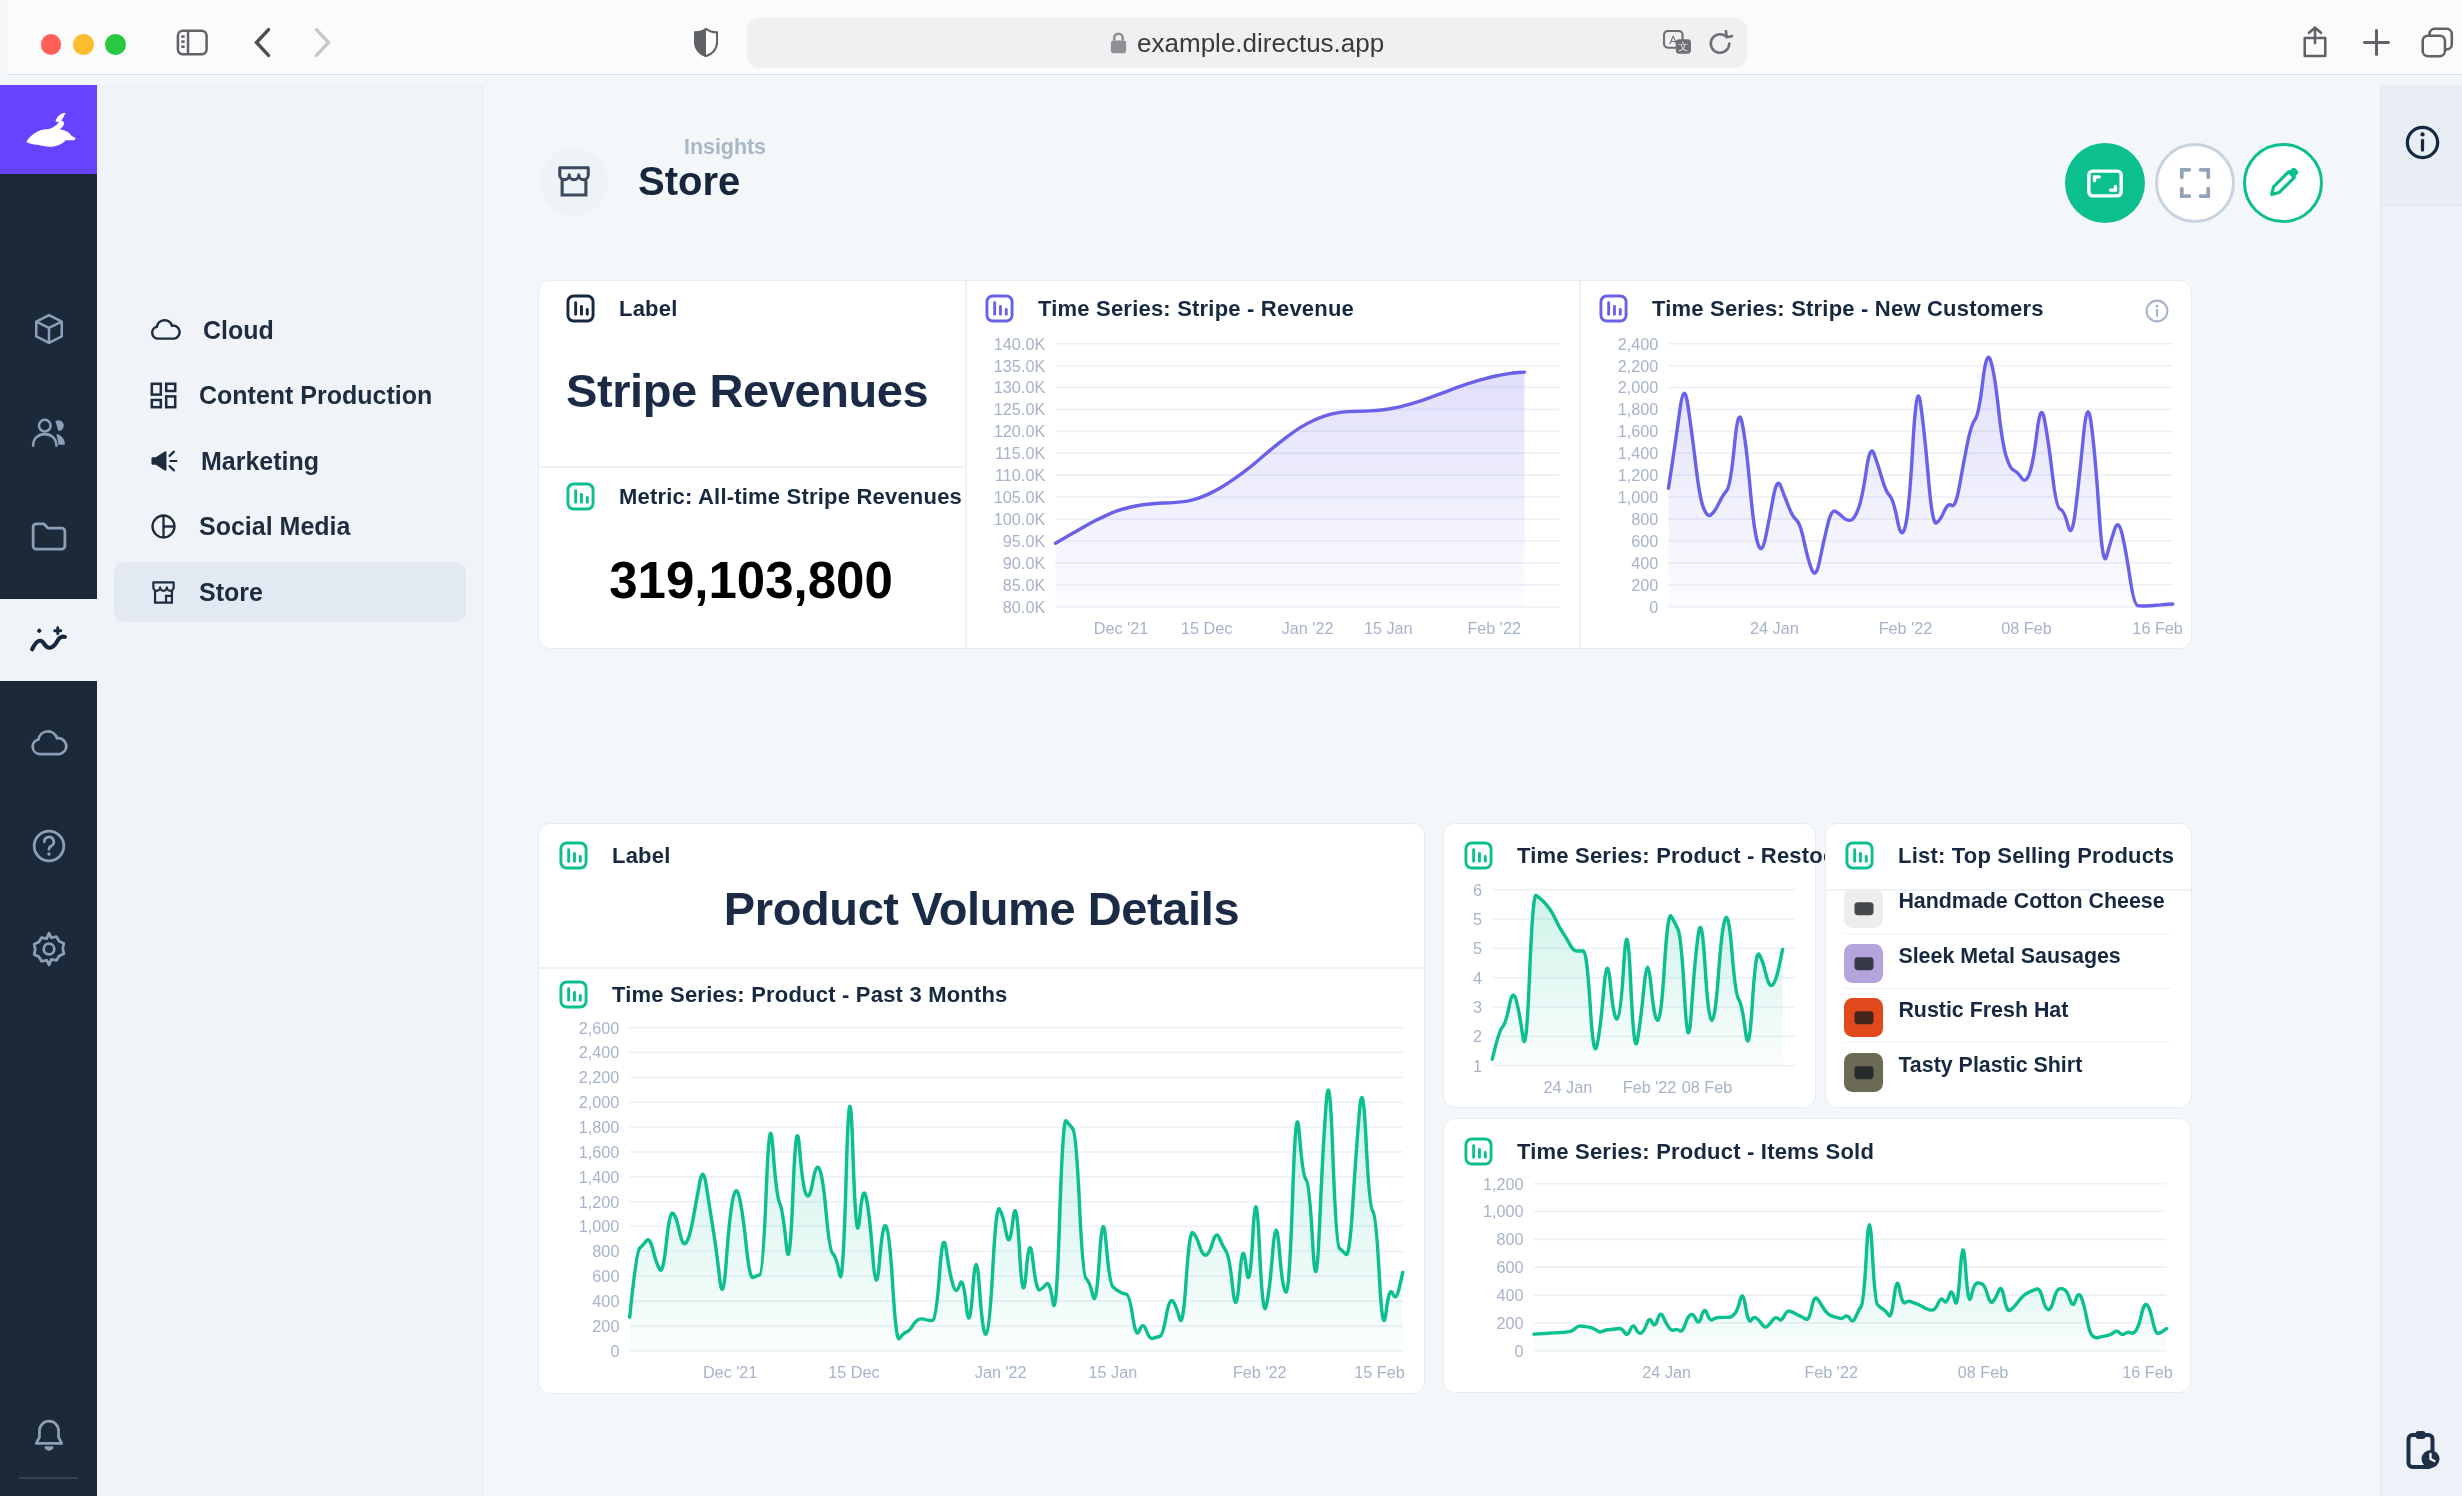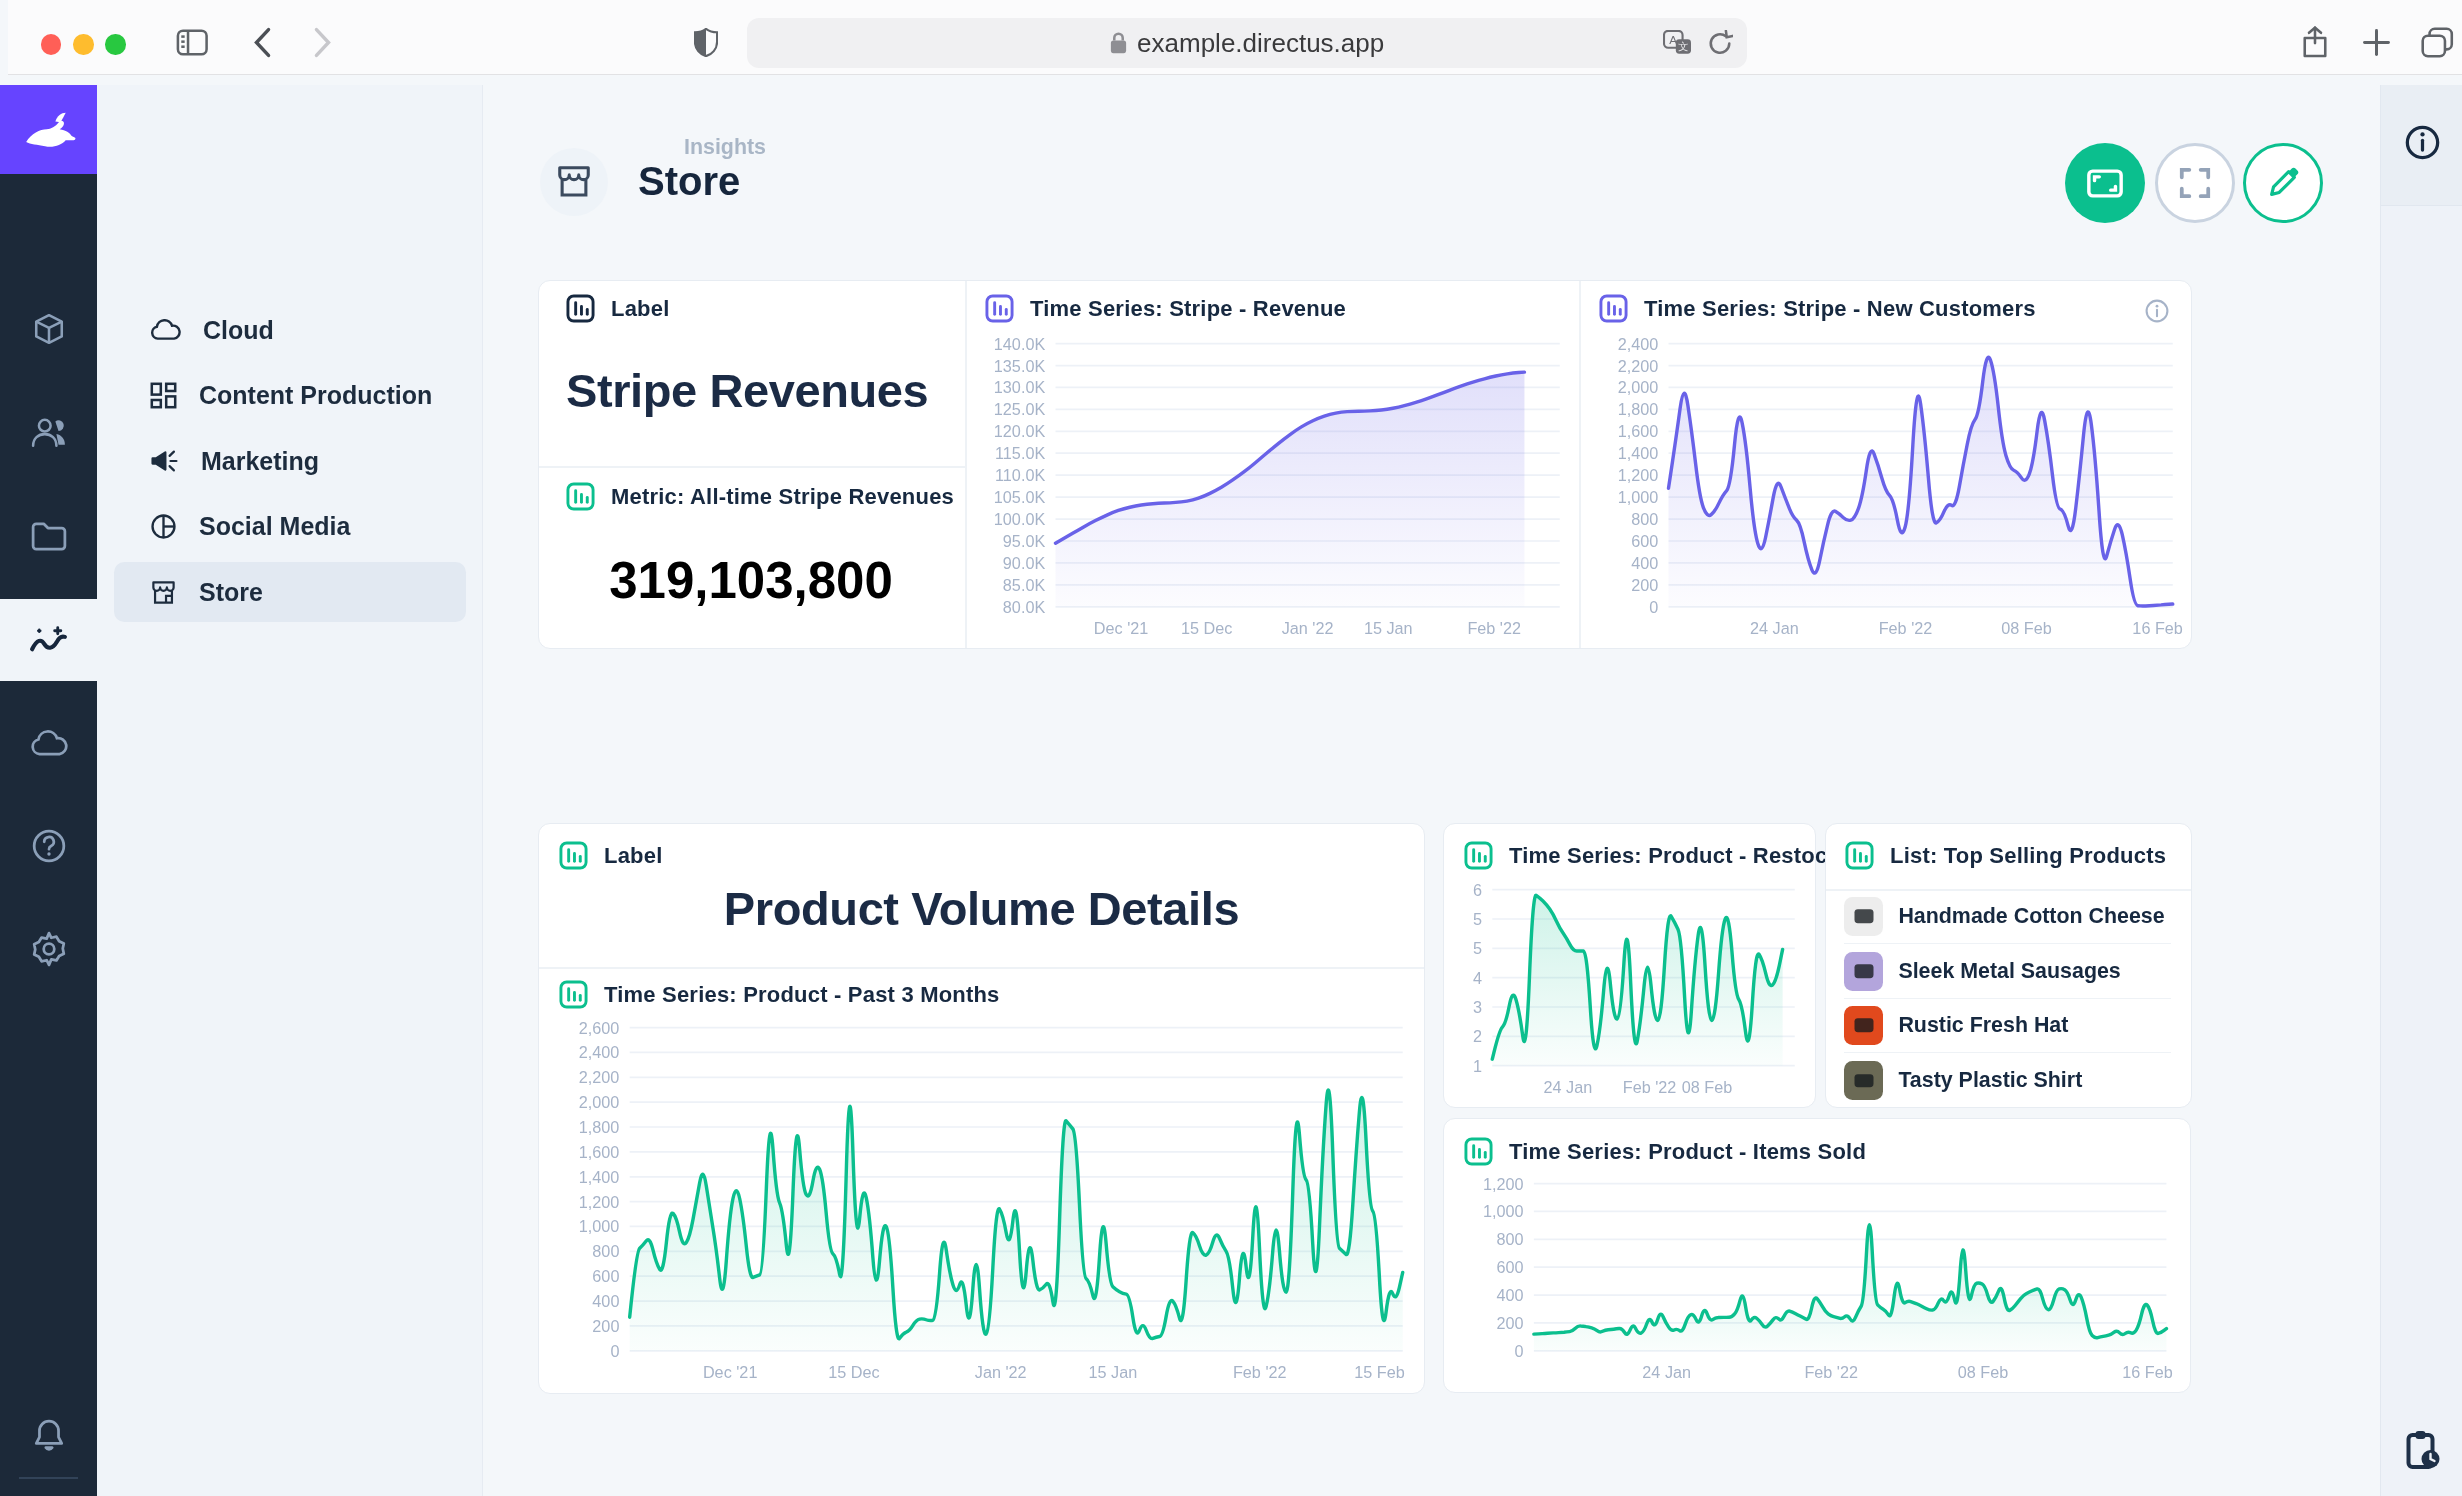--- a/index.html
+++ b/index.html
@@ -56,30 +56,30 @@
   #rightbar { position:absolute; left:2380px; top:85px; width:82px; height:1411px;
     background:#eef2f8; border-left:1.7px solid #e2e8f0; }
   #rightbar .band { position:absolute; left:0; top:0; width:82px; height:121px;
     background:#e9eef4; border-bottom:1.7px solid #e1e7ef; }
   .strip-ic { position:absolute; left:0; width:82px; display:flex; justify-content:center; color:#16263c; }
 
   
   .card { position:absolute; background:#ffffff; border:1.7px solid #e7ecf2; border-radius:12px; }
   .vdiv { position:absolute; top:0; bottom:0; width:1.7px; background:#eef2f6; }
   .hdiv { position:absolute; left:0; right:0; height:1.7px; background:#eef2f6; }
-  .phead { position:absolute; display:flex; align-items:center; gap:16px; }
+  .phead { position:absolute; display:flex; align-items:center; gap:24px; }
   .phead .t { font-size:22px; font-weight:700; color:#172940; letter-spacing:0.2px; }
   .big1 { position:absolute; font-size:47px; font-weight:800; color:#1b2b45; letter-spacing:-0.4px; }
   .metric-value { position:absolute; font-size:51px; font-weight:800; color:#000000; text-align:center; }
   .chartbox { position:absolute; }
   .chartbox svg text { font-family:"Liberation Sans", sans-serif; font-size:19px; fill:#a6b3c8; }
 
   
-  .prod-row { position:absolute; left:19px; width:327px; height:55px; display:flex;
-    align-items:center; gap:15.4px; border-bottom:1.7px solid #eef2f6; }
+  .prod-row { position:absolute; left:19px; width:327px; height:45px; display:flex;
+    gap:15.4px; border-bottom:1.7px solid #eef2f6; }
   .prod-row:last-child { border-bottom:none; }
   .thumb { width:39px; height:39px; border-radius:8.5px; flex:0 0 auto; position:relative; overflow:hidden; }
   .thumb i { position:absolute; left:50%; top:50%; transform:translate(-50%,-50%);
     width:19px; height:13.7px; border-radius:3.4px; background:rgba(20,25,30,.78); }
   .prod-name { font-size:21.4px; font-weight:700; color:#172940; white-space:nowrap; }
 </style>
 </head>
 <body>
 
 <div id="chrome">

